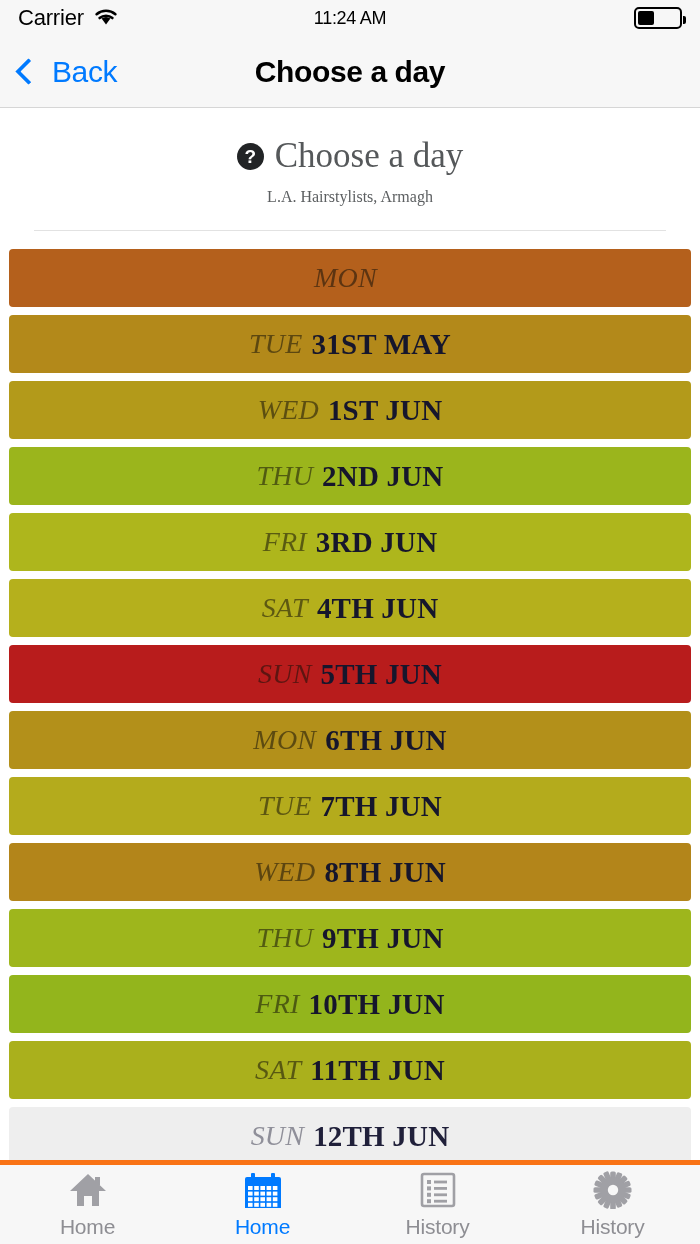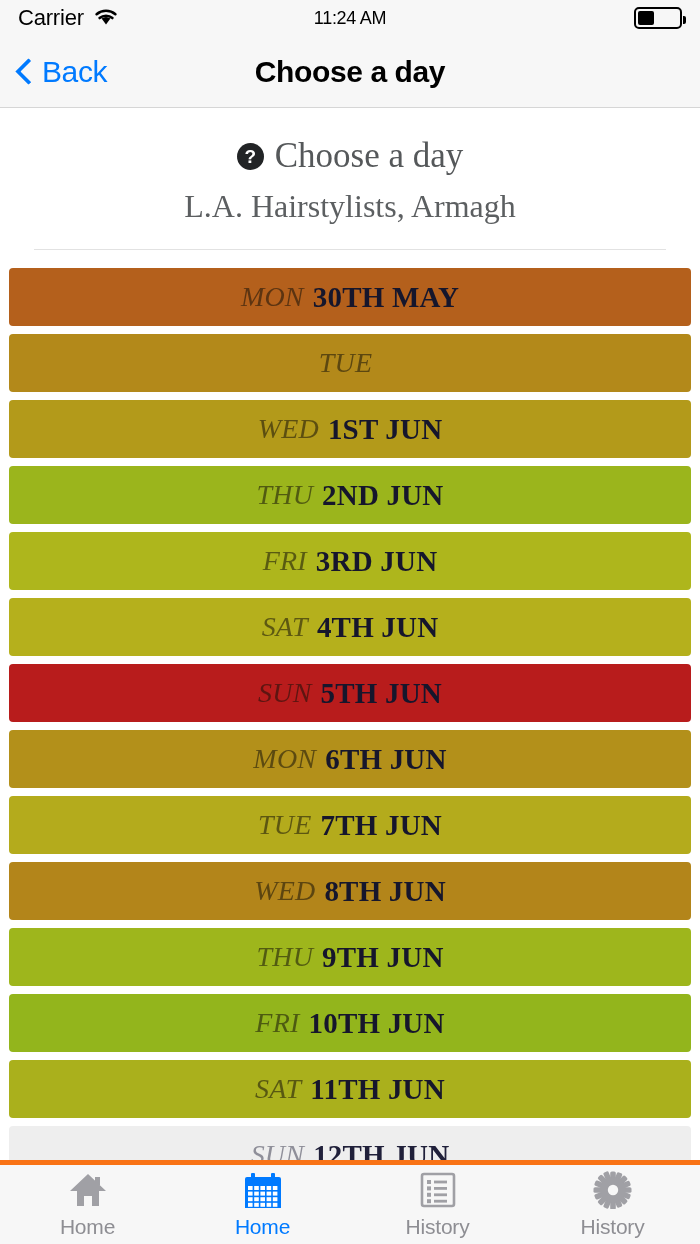--- a/index.html
+++ b/index.html
@@ -89,21 +89,21 @@
     background: #f7f7f7;
     border-bottom: 1px solid #d6d6d6;
     display: flex;
     align-items: center;
     position: relative;
     flex: 0 0 72px;
   }
   .back-button {
     display: flex;
     align-items: center;
-    gap: 10px;
+    gap: 20px;
     padding-left: 16px;
     cursor: pointer;
     z-index: 2;
   }
   .chevron-left {
     width: 16px;
     height: 28px;
     position: relative;
   }
   .chevron-left::before {
@@ -166,21 +166,21 @@
     font-size: 19px;
     font-weight: bold;
     line-height: 27px;
     text-align: center;
     flex: 0 0 27px;
     cursor: pointer;
   }
   .page-subheading {
     margin-top: 12px;
     font-family: "Liberation Serif", serif;
-    font-size: 32px;
+    font-size: 16px;
     color: #5c5f61;
   }
   .header-divider {
     margin: 24px 14px 0 14px;
     border-top: 1px solid #e2e2e2;
   }
 
   
   .day-list {
     padding: 18px 9px 0 9px;
@@ -282,24 +282,24 @@
         <span class="help-icon">?</span>
         <span>Choose a day</span>
       </div>
       <div class="page-subheading">L.A. Hairstylists, Armagh</div>
       <div class="header-divider"></div>
     </div>
 
     <div class="day-list" id="day-list">
         <div class="day-row" style="background: rgb(180, 96, 28);">
           <span class="day-abbr">MON</span>
-          <span class="day-date">30TH MAY</span>
         </div>
         <div class="day-row" style="background: rgb(179, 137, 26);">
           <span class="day-abbr">TUE</span>
+          <span class="day-date">31ST MAY</span>
         </div>
         <div class="day-row" style="background: rgb(179, 154, 26);">
           <span class="day-abbr">WED</span>
           <span class="day-date">1ST JUN</span>
         </div>
         <div class="day-row" style="background: rgb(155, 181, 28);">
           <span class="day-abbr">THU</span>
           <span class="day-date">2ND JUN</span>
         </div>
         <div class="day-row" style="background: rgb(174, 182, 28);">

